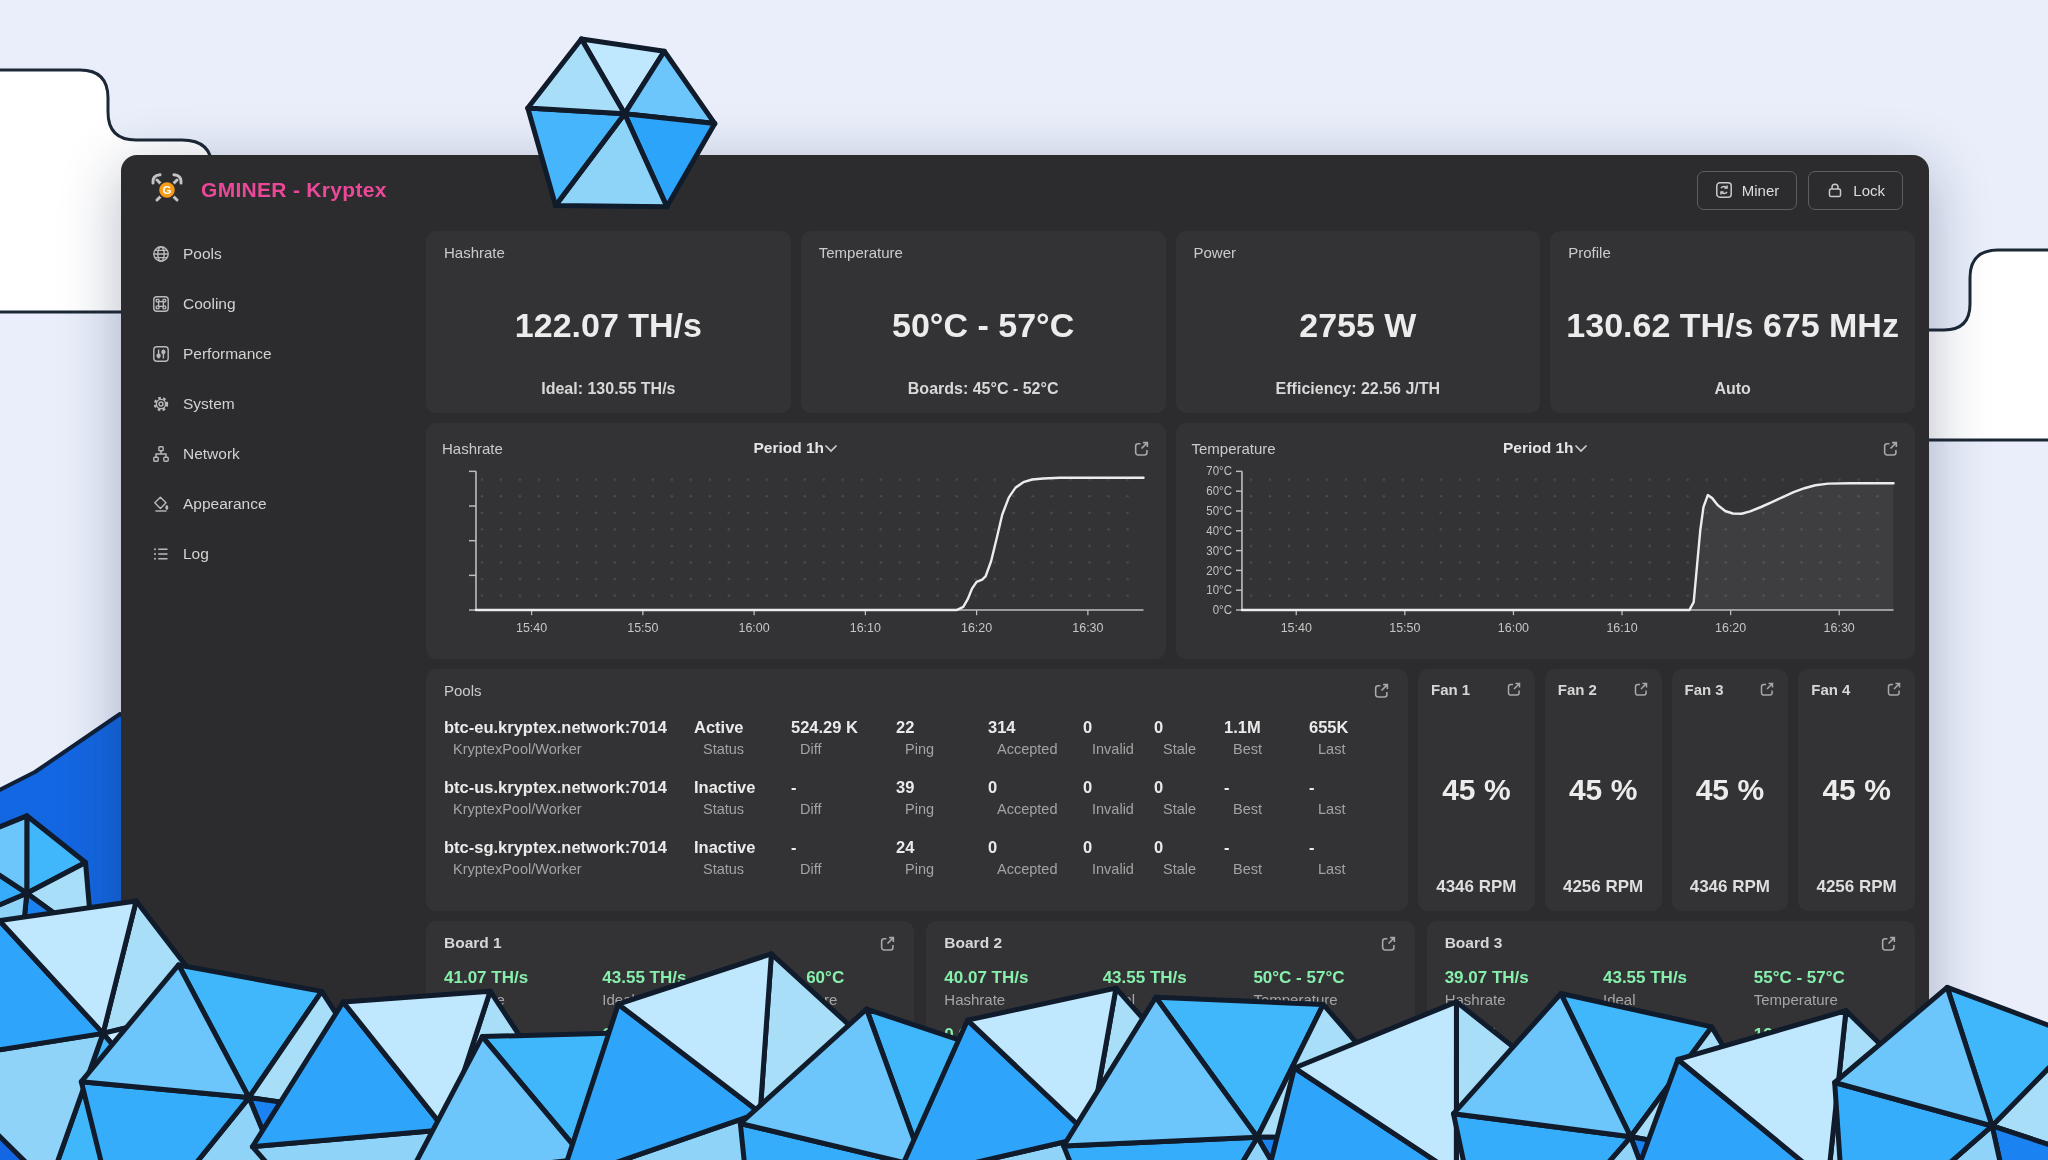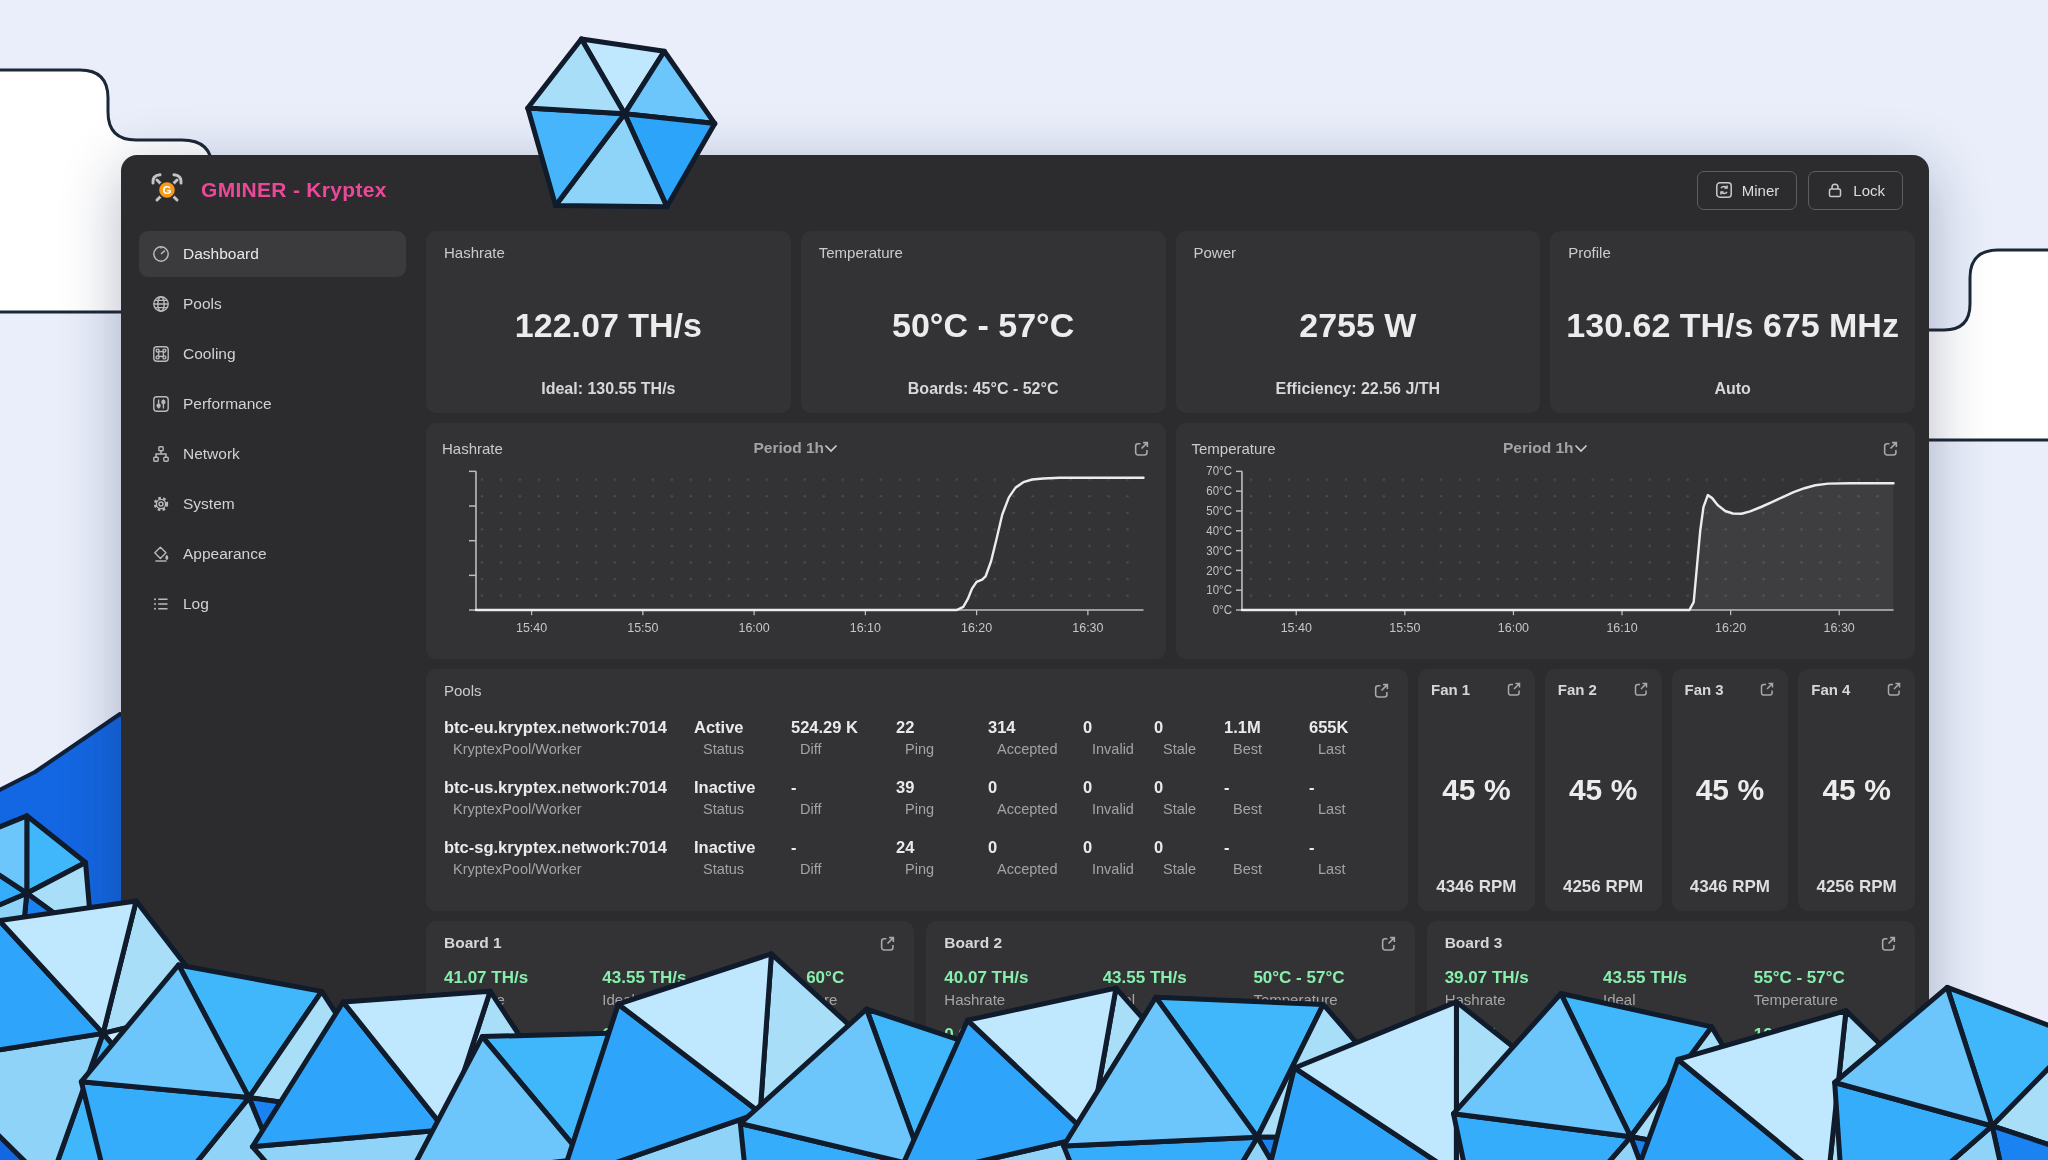--- a/index.html
+++ b/index.html
@@ -33,21 +33,21 @@
   .stat-label{font-size:15px;color:#cbcbcb;}
   .stat-value{position:absolute;left:0;right:0;top:50%;transform:translateY(-42%);
               text-align:center;font-size:34px;font-weight:700;color:#ececec;white-space:nowrap;}
   .stat-sub{position:absolute;left:0;right:0;bottom:15px;text-align:center;
             font-size:16px;font-weight:700;color:#d8d8d8;}
   .row-charts{display:flex;gap:10px;}
   .chart-card{flex:1;height:236px;padding:12px 16px;position:relative;}
   .chart-head{position:relative;height:26px;display:flex;align-items:center;}
   .chart-title{font-size:15px;color:#cbcbcb;}
   .chart-period{position:absolute;left:0;right:0;display:flex;justify-content:center;
-                align-items:center;font-weight:700;font-size:15.5px;color:#a3a3a3;
+                align-items:center;font-weight:700;font-size:15.5px;color:#e5e5e5;
                 pointer-events:none;}
   .chart-period>*{pointer-events:auto;cursor:pointer;}
   .chart-export{margin-left:auto;cursor:pointer;z-index:2;}
   .plot{height:178px;margin-top:0px;}
   .plot svg{width:100%;height:100%;display:block;}
   
   .row-mid{display:flex;gap:10px;}
   .pools-card{flex:1;height:242px;padding:13px 18px;position:relative;}
   .pools-head{display:flex;align-items:center;}
   .pools-title{font-size:15px;color:#cbcbcb;}
@@ -117,28 +117,20 @@
             <path d="M6 8 V6.2 a3 3 0 0 1 6 0 V8"></path>
           </svg>
           <span>Lock</span>
         </div>
       </div>
     </div>
 
     <div class="win-body">
 
       <div class="sidebar">
-        <div class="side-item active">
-          <svg class="icon" width="18" height="18" viewBox="0 0 18 18" fill="none" stroke="#b9b9b9" stroke-width="1.5">
-            <circle cx="9" cy="9" r="7.2"></circle>
-              <path d="M9 9 L12.8 5.6"></path>
-              <path d="M9 1.8 V3.4"></path>
-          </svg>
-          <span>Dashboard</span>
-        </div>
         <div class="side-item">
           <svg class="icon" width="18" height="18" viewBox="0 0 18 18" fill="none" stroke="#b9b9b9" stroke-width="1.4">
             <circle cx="9" cy="9" r="7.2"></circle>
               <ellipse cx="9" cy="9" rx="3.2" ry="7.2"></ellipse>
               <path d="M1.8 9 H16.2 M2.8 5.4 H15.2 M2.8 12.6 H15.2"></path>
           </svg>
           <span>Pools</span>
         </div>
         <div class="side-item">
           <svg class="icon" width="18" height="18" viewBox="0 0 18 18" fill="none" stroke="#b9b9b9" stroke-width="1.4">
@@ -154,35 +146,35 @@
         <div class="side-item">
           <svg class="icon" width="18" height="18" viewBox="0 0 18 18" fill="none" stroke="#b9b9b9" stroke-width="1.4">
             <rect x="1.8" y="1.8" width="14.4" height="14.4" rx="3"></rect>
             <path d="M6.6 4.5 V13.5 M11.4 4.5 V13.5"></path>
             <circle cx="6.6" cy="10.8" r="1.5" fill="#b9b9b9"></circle>
               <circle cx="11.4" cy="6.9" r="1.5" fill="#b9b9b9"></circle>
           </svg>
           <span>Performance</span>
         </div>
         <div class="side-item">
+          <svg class="icon" width="18" height="18" viewBox="0 0 18 18" fill="none" stroke="#b9b9b9">
+            <circle cx="9" cy="9" r="6" stroke-width="2.4" stroke-dasharray="2.6 2.35"></circle>
+            <circle cx="9" cy="9" r="4.6" stroke-width="1.4"></circle>
+            <circle cx="9" cy="9" r="2" stroke-width="1.4"></circle>
+          </svg>
+          <span>System</span>
+        </div>
+        <div class="side-item">
           <svg class="icon" width="18" height="18" viewBox="0 0 18 18" fill="none" stroke="#b9b9b9" stroke-width="1.4">
             <rect x="6.8" y="1.8" width="4.4" height="4" rx="1"></rect>
             <rect x="1.8" y="12.2" width="4.4" height="4" rx="1"></rect>
             <rect x="11.8" y="12.2" width="4.4" height="4" rx="1"></rect>
             <path d="M9 5.8 V9 M4 12.2 V9 H14 V12.2"></path>
           </svg>
           <span>Network</span>
-        </div>
-        <div class="side-item">
-          <svg class="icon" width="18" height="18" viewBox="0 0 18 18" fill="none" stroke="#b9b9b9">
-            <circle cx="9" cy="9" r="6" stroke-width="2.4" stroke-dasharray="2.6 2.35"></circle>
-            <circle cx="9" cy="9" r="4.6" stroke-width="1.4"></circle>
-            <circle cx="9" cy="9" r="2" stroke-width="1.4"></circle>
-          </svg>
-          <span>System</span>
         </div>
         <div class="side-item">
           <svg class="icon" width="18" height="18" viewBox="0 0 18 18" fill="none" stroke="#b9b9b9" stroke-width="1.4">
             <polygon points="8.4,2.2 14,7.8 8.4,13.4 2.8,7.8" stroke-linejoin="round"></polygon>
             <path d="M14.8 10.6 Q16.4 13 14.8 14.2 Q13.2 13 14.8 10.6" fill="#b9b9b9"></path>
             <path d="M3.4 16 H14.6"></path>
           </svg>
           <span>Appearance</span>
         </div>
         <div class="side-item">

